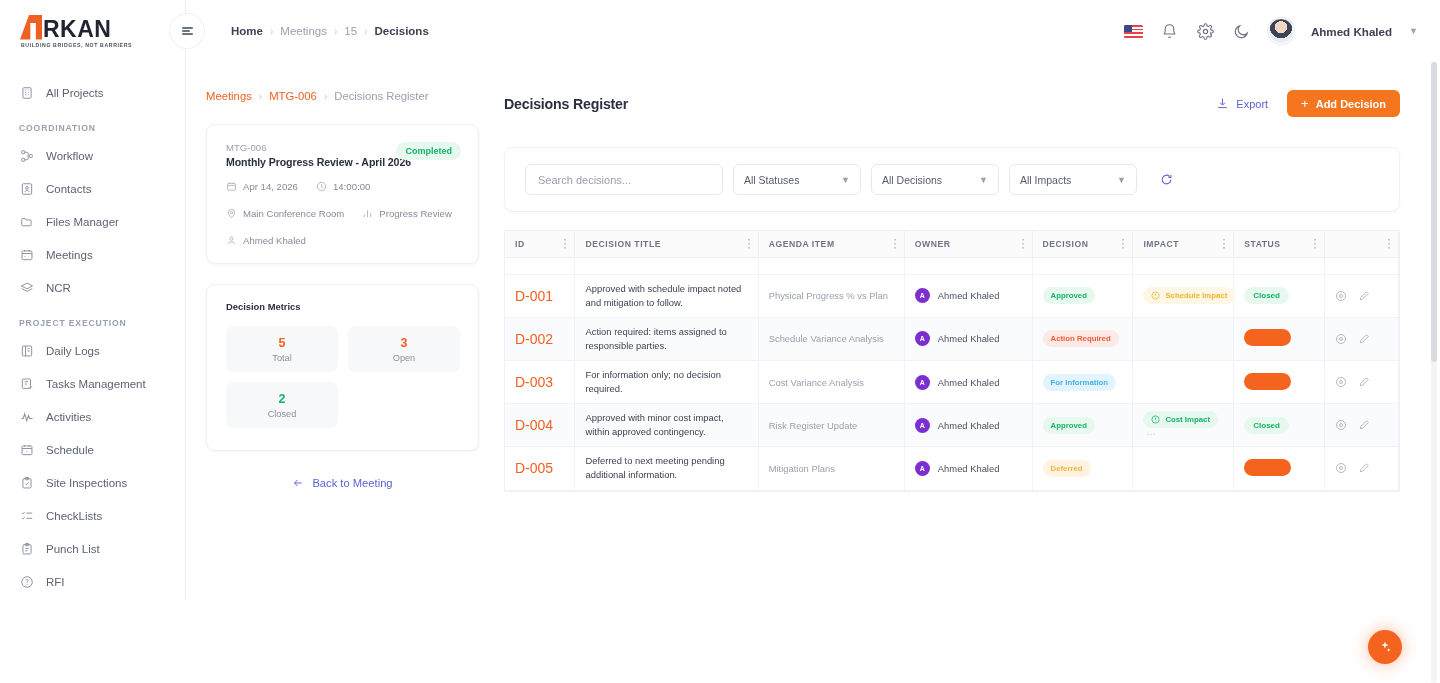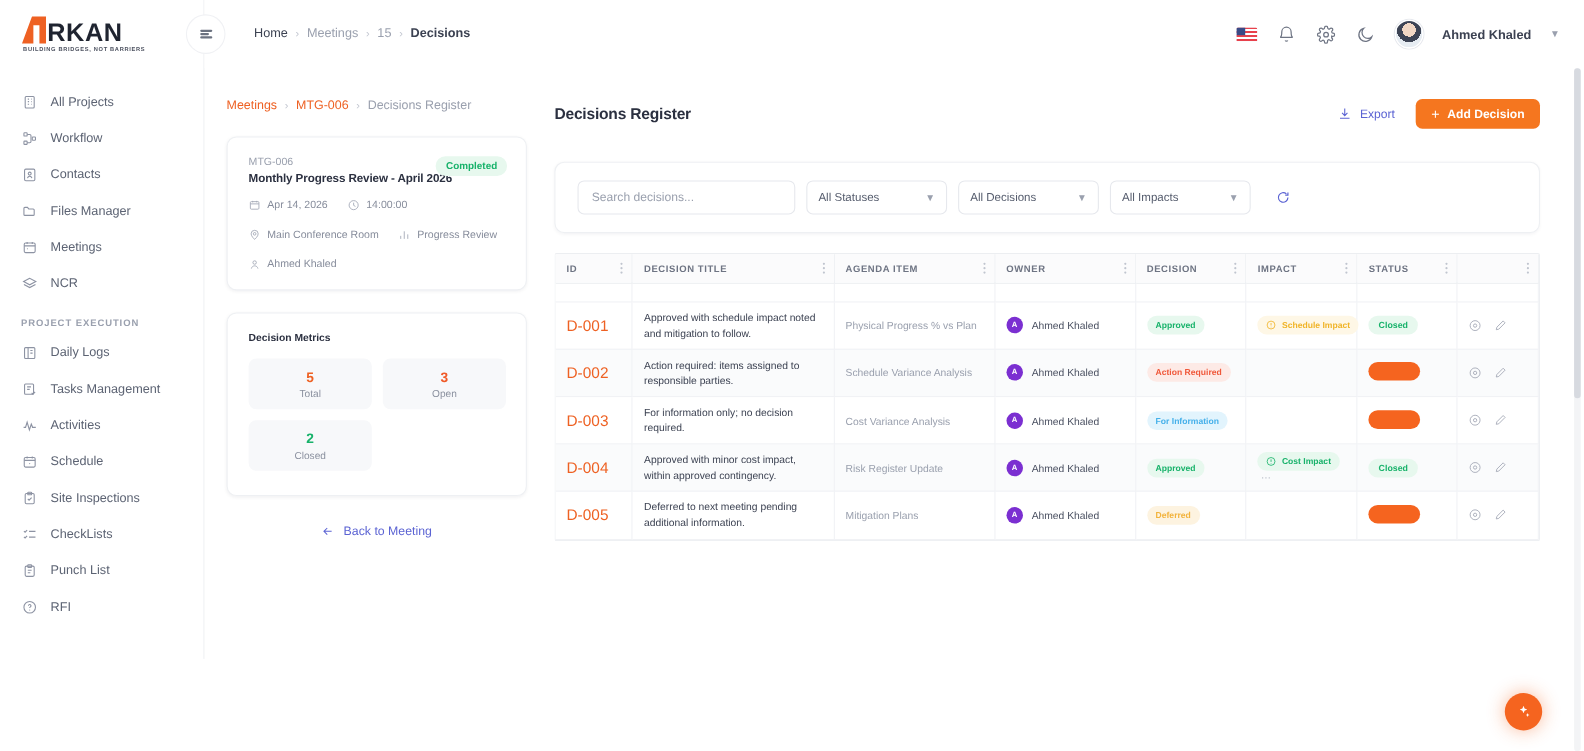--- a/index.html
+++ b/index.html
@@ -51,21 +51,21 @@
   .burger {
     width: 34px; height: 34px; margin-left: -16px; border-radius: 50%;
     background: #fff; box-shadow: 0 0 0 1px #f0f1f4;
     display: flex; align-items: center; justify-content: center; cursor: pointer;
   }
   .burger span { display:block; background:#6b7280; height:1.4px; border-radius:2px; margin:1.6px 0; }
   .burger .b1 { width: 11px; } .burger .b2 { width: 8px; } .burger .b3 { width: 11px; }
 
   .crumbs { display: flex; align-items: center; gap: 7px; margin-left: 27px; font-size: 11.5px; }
   .crumb { color: #9aa0ae; cursor: pointer; }
-  .crumb.home { color: #3c4252; font-weight: 400; }
+  .crumb.home { color: #3c4252; font-weight: 700; }
   .crumb.cur { color: #3c4252; font-weight: 600; }
   .crumb-sep { color: #c3c7d1; font-size: 10px; }
 
   .topright { margin-left: auto; display: flex; align-items: center; gap: 17px; }
   .flag { width: 19px; height: 13px; border-radius: 1.5px; overflow: hidden; position: relative; background: #f4f5f7; cursor: pointer; }
   .flag .stripes { position:absolute; inset:0;
     background: repeating-linear-gradient(#e8414c 0 1.8px, #fff 1.8px 3.6px); }
   .flag .canton { position:absolute; left:0; top:0; width:8.4px; height:7.2px; background:#3a4a86; }
   .ticon { width: 19px; height: 19px; color: #6f7584; cursor: pointer; display:flex; align-items:center; justify-content:center; }
   .ticon svg { width: 17px; height: 17px; display:block; }
@@ -216,20 +216,21 @@
       <div class="nav-item">
         <span class="nav-ico">
           <svg viewBox="0 0 24 24" fill="none" stroke="currentColor" stroke-width="1.7">
               <rect x="5" y="3" width="14" height="18" rx="1.5"></rect>
               <path d="M9 7h2M9 11h2M9 15h2M14 7h1M14 11h1M14 15h1"></path>
             </svg>
         </span>
         <span>All Projects</span>
       </div>
 
+      <div class="nav-section">COORDINATION</div>
 
       <div class="nav-item">
         <span class="nav-ico">
           <svg viewBox="0 0 24 24" fill="none" stroke="currentColor" stroke-width="1.7">
               <rect x="3" y="3" width="5" height="5" rx="1"></rect>
               <rect x="3" y="16" width="5" height="5" rx="1"></rect>
               <rect x="16" y="9.5" width="5" height="5" rx="1"></rect>
               <path d="M8 5.5h4a2 2 0 012 2V12M8 18.5h4a2 2 0 002-2V12"></path>
             </svg>
         </span>

